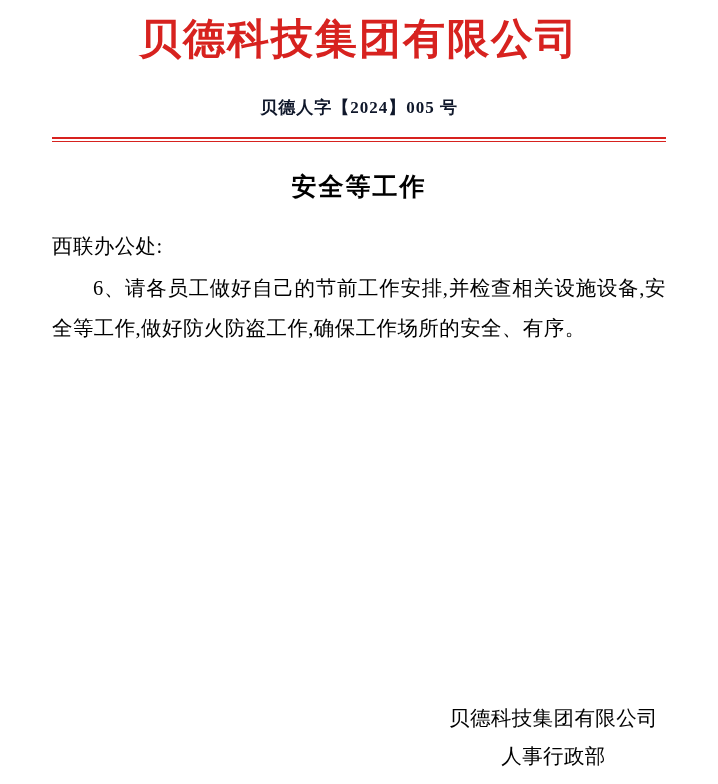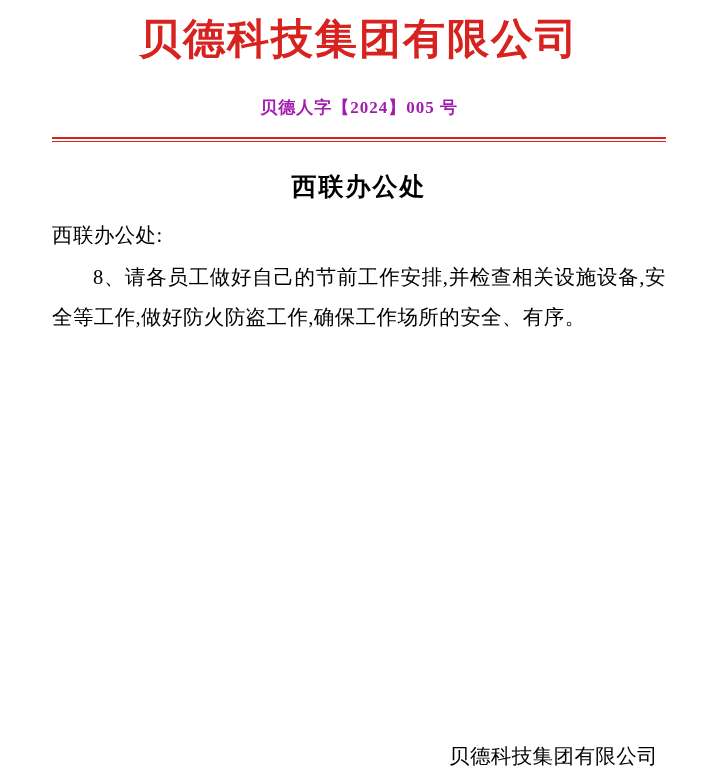--- a/index.html
+++ b/index.html
@@ -26,21 +26,21 @@
     color: #d7221f;
     font-size: 42px;
     font-weight: 700;
     letter-spacing: 2px;
     line-height: 1.2;
     margin-top: 14px;
     font-family: "DejaVu Serif", "Liberation Serif", serif;
   }
   .doc-number {
     text-align: center;
-    color: #a21caf;
+    color: #0f172a;
     font-size: 17px;
     font-weight: 700;
     letter-spacing: 1px;
     margin-top: 32px;
   }
   .rule-wrap {
     margin-top: 18px;
   }
   .rule-thick {
     height: 2px;
@@ -53,21 +53,21 @@
   }
   .doc-title {
     text-align: center;
     font-size: 25px;
     font-weight: 700;
     letter-spacing: 2px;
     margin-top: 28px;
     font-family: "DejaVu Serif", "Liberation Serif", serif;
   }
   .body-text {
-    margin-top: 13px;
+    margin-top: 24px;
     font-size: 20.5px;
     line-height: 1.95;
     letter-spacing: 0.4px;
     text-align: justify;
   }
   .para {
     margin: 0 0 2px 0;
   }
   .indent {
     text-indent: 2em;
@@ -92,24 +92,25 @@
 
   <div class="org-title">贝德科技集团有限公司</div>
 
   <div class="doc-number">贝德人字【2024】005 号</div>
 
   <div class="rule-wrap">
     <div class="rule-thick"></div>
     <div class="rule-thin"></div>
   </div>
 
-  <div class="doc-title">西联办公处</div>
+  <div class="doc-title">安全等工作</div>
 
   <div class="body-text">
     <p class="para">西联办公处:</p>
-    <p class="para indent">8、请各员工做好自己的节前工作安排,并检查相关设施设备,安全等工作,做好防火防盗工作,确保工作场所的安全、有序。</p>
+    <p class="para indent">6、请各员工做好自己的节前工作安排,并检查相关设施设备,安全等工作,做好防火防盗工作,确保工作场所的安全、有序。</p>
   </div>
 
   <div class="signature">
     <span class="sig-line">贝德科技集团有限公司</span>
+    <span class="sig-line">人事行政部</span>
   </div>
 
 </div>
 
 </body></html>

